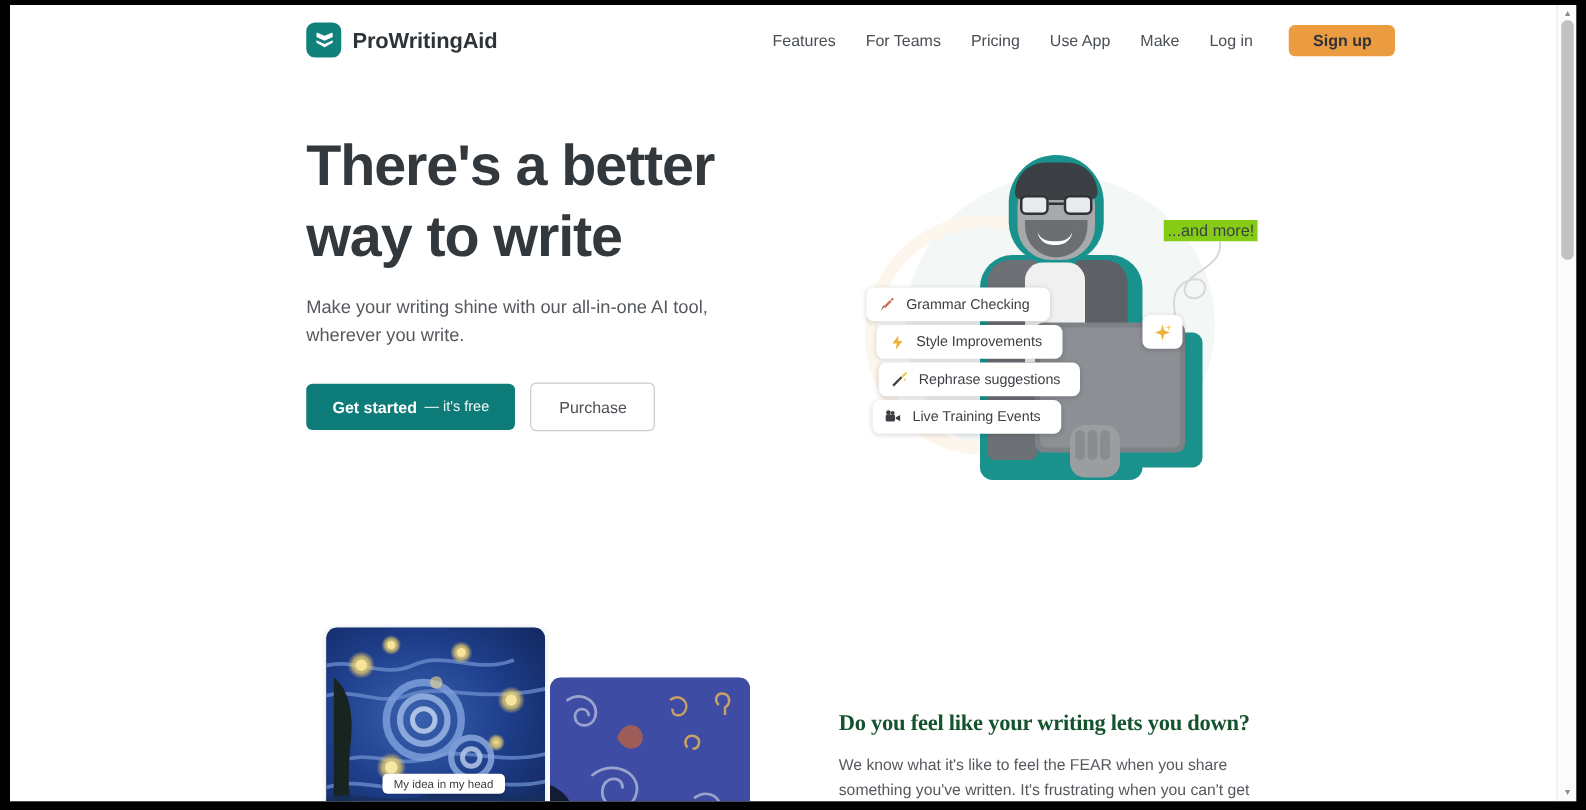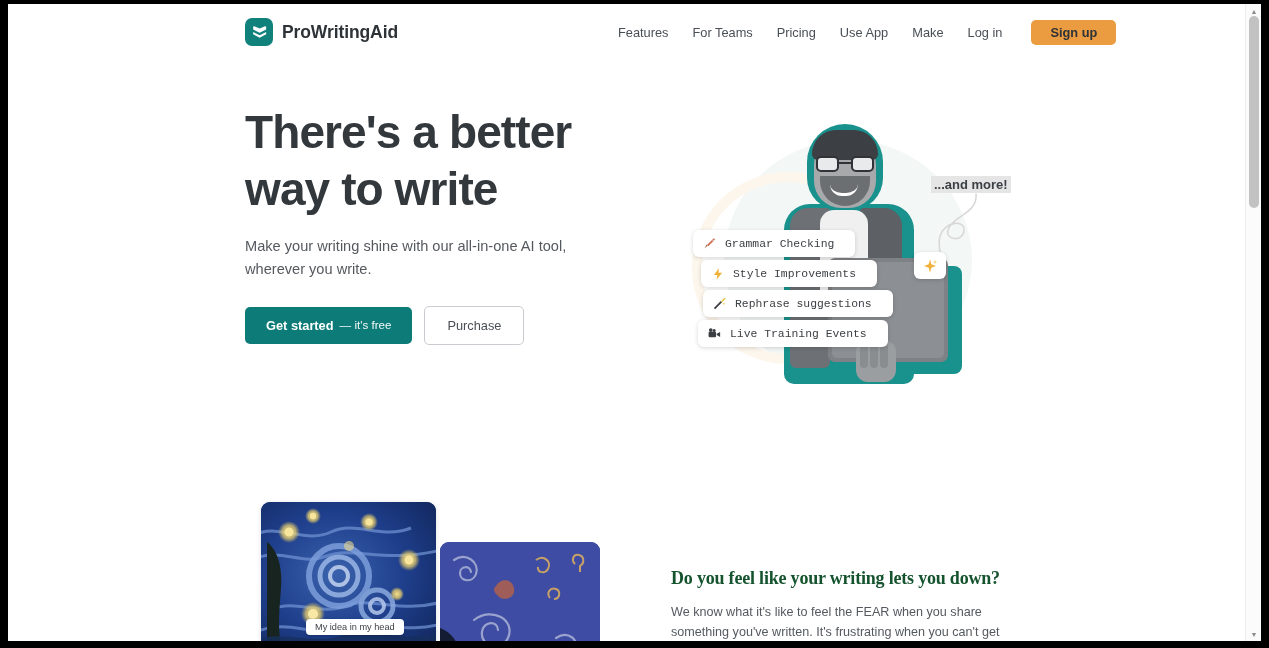--- a/index.html
+++ b/index.html
@@ -140,21 +140,21 @@
   .btn-primary {
     background: #0d7c78;
     border: none;
     border-radius: 5px;
     padding: 11px 21px;
     color: #ffffff;
     font-size: 12.8px;
     cursor: pointer;
     white-space: nowrap;
     display: inline-flex;
-    align-items: flex-start;
+    align-items: center;
     gap: 6px;
   }
   .btn-primary .lead { font-weight: bold; }
   .btn-primary .tail { font-weight: normal; font-size: 11.6px; opacity: .95; }
 
   .btn-secondary {
     background: #ffffff;
     border: 1px solid #c9ccd0;
     border-radius: 5px;
     padding: 11px 22px;
@@ -279,44 +279,43 @@
   
   #sparkle-badge {
     position: absolute; left: 238px; top: 148px;
     width: 32px; height: 27px; border-radius: 6px;
     background: #ffffff; box-shadow: 0 1px 4px rgba(0,0,0,.16);
     display: flex; align-items: center; justify-content: center;
   }
   
   #and-more {
     position: absolute; left: 255px; top: 72px;
-    font-size: 13px; color: #3c3f43; font-weight: bold; white-space: nowrap;
-    background: #e5e5e5; padding: 1px 3px;
+    font-size: 13px; color: #3c3f43; font-weight: normal; white-space: nowrap;
+    background: #84cc16; padding: 1px 3px;
   }
   #squiggle { position: absolute; left: 250px; top: 88px; }
 
   
   #feature-list {
     position: absolute;
     left: 17px;
     top: 126px;
     display: flex;
     flex-direction: column;
     gap: 3px;
   }
   .feat {
     display: flex;
     align-items: center;
     gap: 7px;
     background: #ffffff;
     border-radius: 6px;
     box-shadow: 0 1px 4px rgba(0,0,0,.16);
-    padding: 5px 21px 5px 8px;
+    padding: 5px 16px 5px 8px;
     width: max-content;
-    font-family: Liberation Mono, monospace;
   }
   .feat-icon { width: 17px; height: 17px; display:flex; align-items:center; justify-content:center; flex-shrink:0; font-size: 12px; }
   .feat-label { font-size: 11.4px; color: #3c3f43; white-space: nowrap; }
   .feat.f2 { margin-left: 8px; }
   .feat.f3 { margin-left: 10px; }
   .feat.f4 { margin-left: 5px; }
 
   
   #section2 {
     position: absolute;

